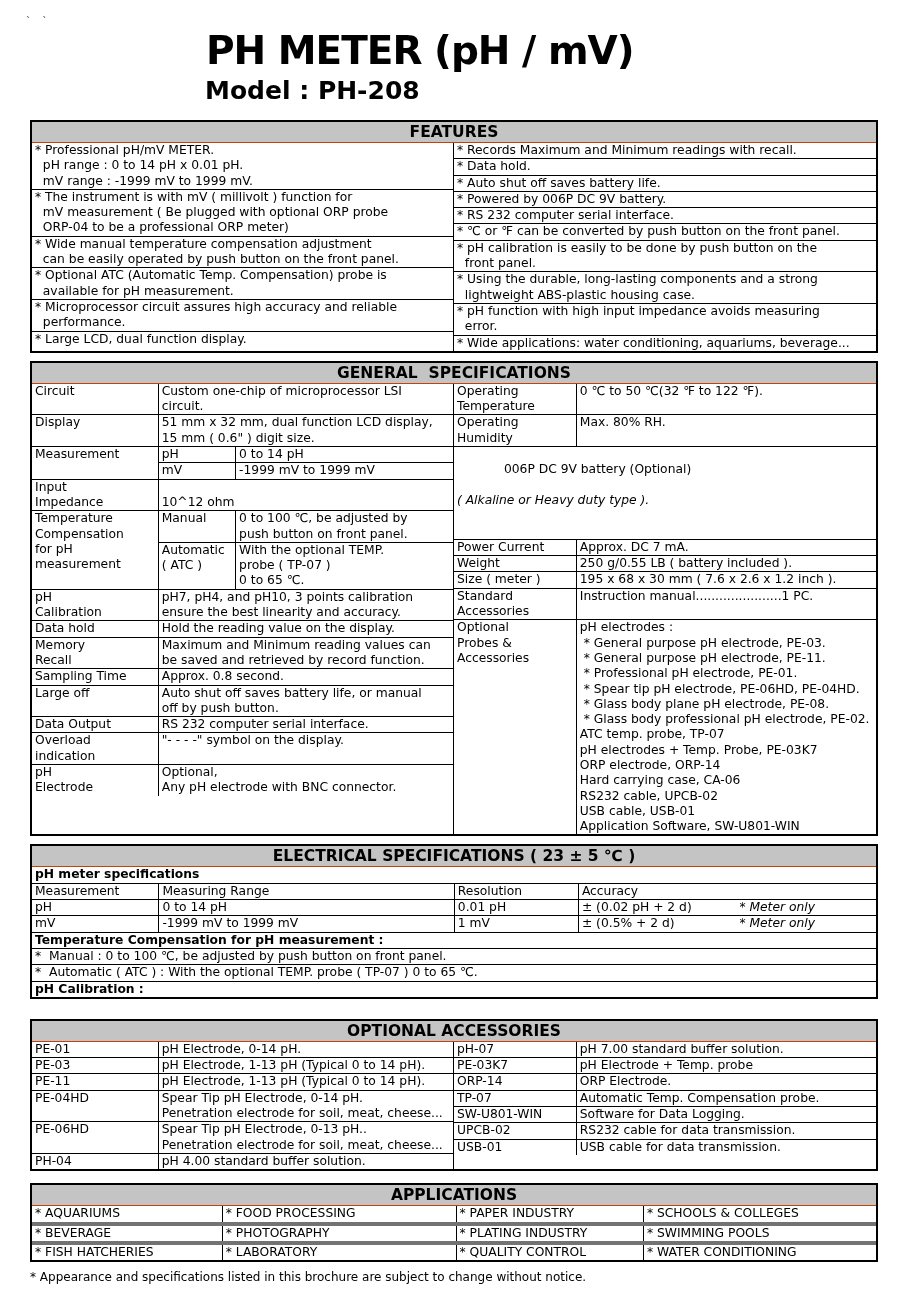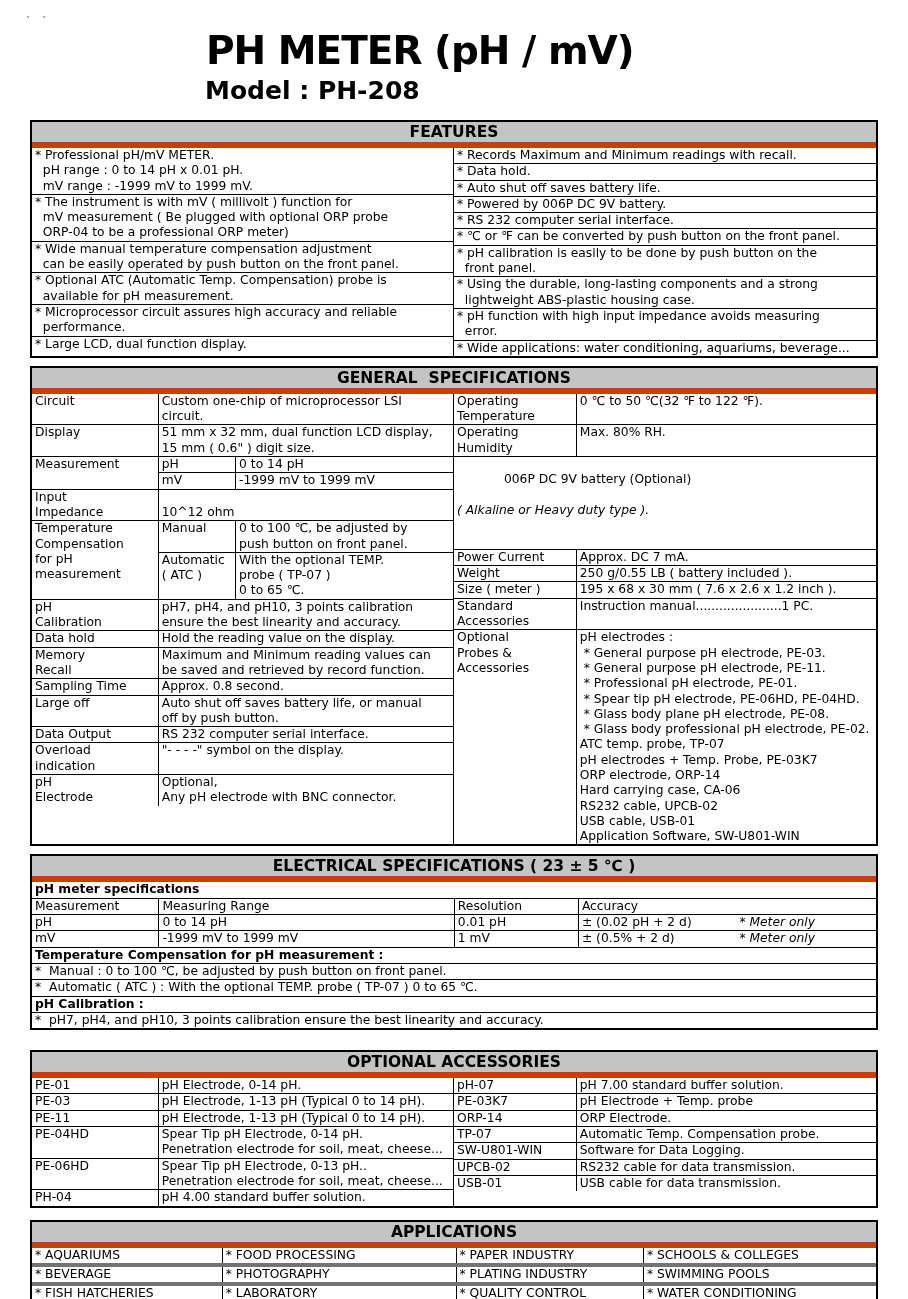--- a/index.html
+++ b/index.html
@@ -13,21 +13,21 @@
   .marks { position:absolute; top:14px; left:26px; font-size:10px; color:#444; letter-spacing:4px; }
   .sheet { margin:28px 30px 0 30px; width:848px; }
   .titleblock { margin-left:175px; }
   .title { font-size:39px; line-height:46px; font-weight:bold; letter-spacing:-1px; margin:1px; }
   .model { font-size:25px; line-height:30px; font-weight:bold; margin:2px 0 14px 0; }
 
   .section { border:2px solid #000; margin-bottom:8px; }
   .sec-electrical { margin-bottom:20px; }
   .sec-accessories { margin-bottom:12px; }
   .bar {
-    background:#c4c4c4; border-bottom:6px solid #c2410c; text-align:center;
+    background:#c4c4c4; border-bottom:1px solid #c2410c; text-align:center;
     font-weight:bold; font-size:15.5px; line-height:18px; padding:1px 0; white-space:pre;
   }
   .cols { display:flex; align-items:stretch; }
   .col { width:50%; }
   .col.first { border-right:1px solid #000; }
 
   .frow { border-bottom:1px solid #000; padding:0 3px; white-space:pre-wrap; }
   .col .frow:last-child { border-bottom:none; }
 
   .g-row { display:flex; border-bottom:1px solid #000; }
@@ -291,21 +291,20 @@
       <div class="e-c3">1 mV</div>
       <div class="e-c4">
         <span>± (0.5% + 2 d)</span>
         <span class="note">* Meter only</span>
       </div>
     </div>
     <div class="e-full bold">Temperature Compensation for pH measurement :</div>
     <div class="e-full">*  Manual : 0 to 100 ℃, be adjusted by push button on front panel.</div>
     <div class="e-full">*  Automatic ( ATC ) : With the optional TEMP. probe ( TP-07 ) 0 to 65 ℃.</div>
     <div class="e-full bold">pH Calibration :</div>
-    <div class="e-full">*  pH7, pH4, and pH10, 3 points calibration ensure the best linearity and accuracy.</div>
   </div>
 
   <div class="section sec-accessories">
     <div class="bar">OPTIONAL ACCESSORIES</div>
     <div class="cols">
       <div class="col first">
         <div class="g-row">
           <div class="oa-label">PE-01</div>
           <div class="g-val">pH Electrode, 0-14 pH.</div>
         </div>

